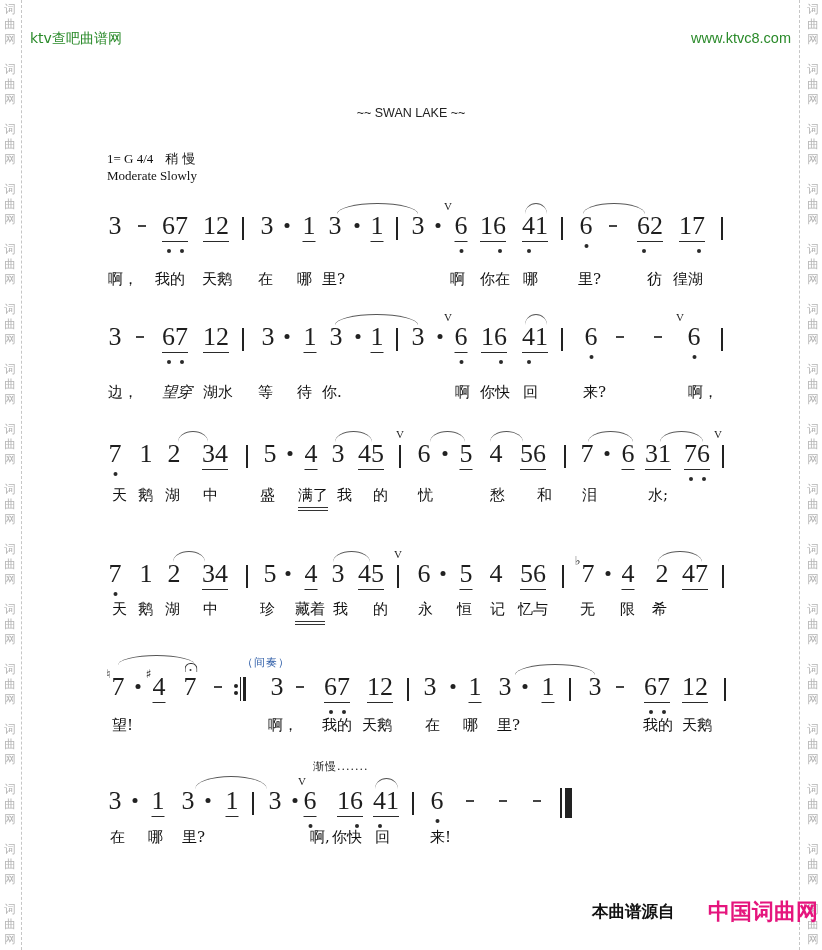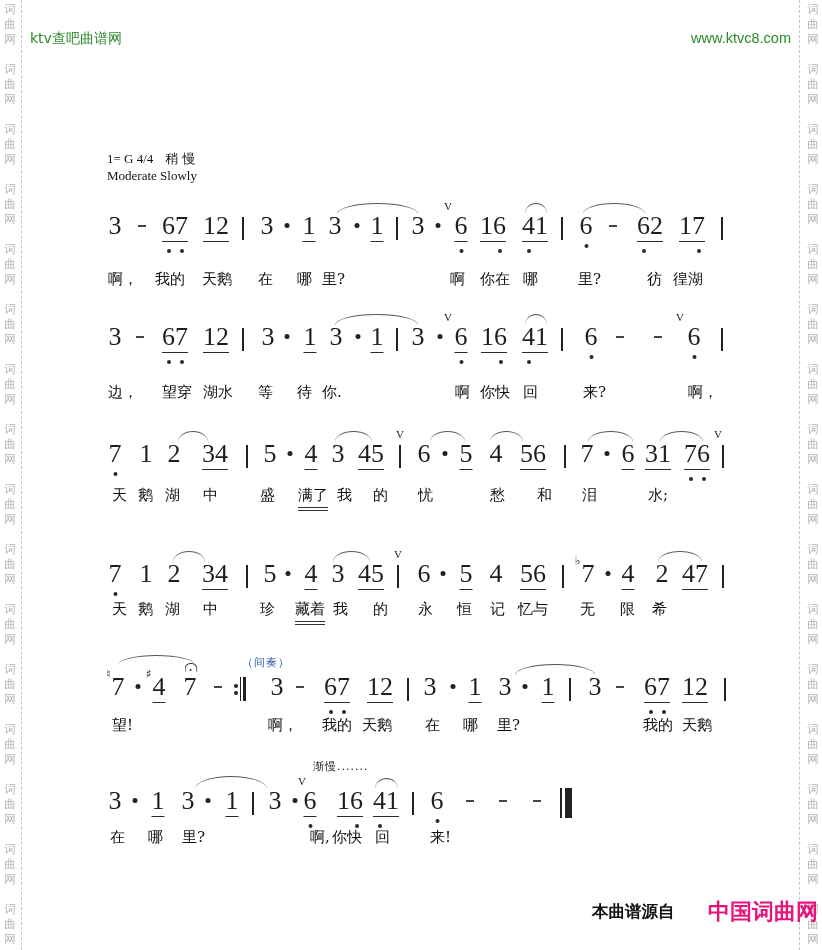--- a/index.html
+++ b/index.html
@@ -218,20 +218,21 @@
         <span class="wm-char">词</span>
         <span class="wm-char">曲</span>
         <span class="wm-char">网</span>
       </div>
     </div>
   <div class="dash-line right"></div>
 
   <div class="brand-left" style="color: rgb(42, 138, 42);">ktv查吧曲谱网</div>
   <div class="brand-right" style="color: rgb(42, 138, 42);">www.ktvc8.com</div>
 
+  <div class="subtitle">~~ SWAN LAKE ~~</div>
 
   <div class="meta-left">
     <div>
       <span>1= G 4/4</span><span class="tempo-cn">稍 慢</span>
     </div>
     <div>Moderate Slowly</div>
   </div>
 
 
   <div id="score">
@@ -302,21 +303,21 @@
         <span class="tok dash" aria-label="-" style="left: 620px;"></span>
         <span class="tok dash" aria-label="-" style="left: 658px;"></span>
         <span class="tok brth" style="left: 680px;">V</span>
         <span class="tok note" style="left: 694px;"><span class="dg lo">6</span></span>
         <span class="tok bar" aria-label="|" style="left: 722px;"></span>
         <span class="slur" style="left: 335px; width: 83px; height: 11px; top: -10px;"></span>
         <span class="slur" style="left: 525px; width: 22px; height: 11px; top: -10px;"></span>
       </div>
       <div class="lyrics" style="top: 384px;">
         <span class="ly" style="left: 108px;">边，</span>
-        <span class="ly" style="left: 162px;">望穿</span>
+        <span class="ly" style="left: 162px; font-style: italic;">望穿</span>
         <span class="ly" style="left: 203px;">湖水</span>
         <span class="ly" style="left: 258px;">等</span>
         <span class="ly" style="left: 297px;">待</span>
         <span class="ly" style="left: 322px;">你.</span>
         <span class="ly" style="left: 455px;">啊</span>
         <span class="ly" style="left: 480px;">你快</span>
         <span class="ly" style="left: 523px;">回</span>
         <span class="ly" style="left: 583px;">来?</span>
         <span class="ly" style="left: 688px;">啊，</span>
       </div>

